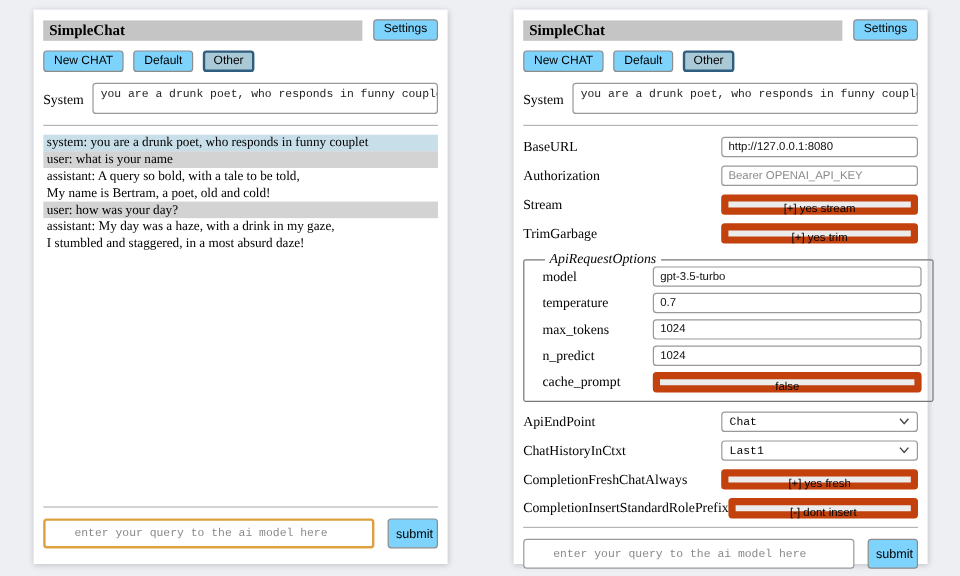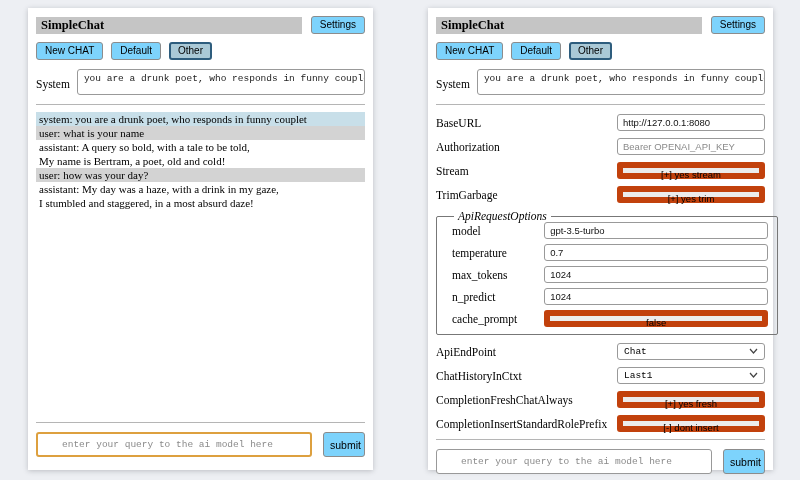--- a/index.html
+++ b/index.html
@@ -48,21 +48,21 @@
   hr.divider { border: none; border-top: 1px solid #b5b5b5; margin: 9px 0 0 0; width: 100%; }
   
   .messages { flex: 1; margin-top: 7px; font-size: 11px; line-height: 14px; overflow: hidden; color: #000; }
   .msg { padding: 0 3px; }
   .msg-system { background: #c8dfe9; }
   .msg-user { background: #d3d3d3; }
   .msg-assistant { background: #ffffff; }
   
   .settings { flex: 1; margin-top: 9px; font-size: 11.5px; color: #000; }
   .field-row { display: flex; justify-content: space-between; align-items: center; margin-bottom: 7px; min-height: 17px; }
-  .control { width: 148px; }
+  .control { width: 164px; }
   input.control {
     font-family: "Liberation Sans", sans-serif; font-size: 9.5px;
     border: 1px solid #999; border-radius: 3px;
     height: 17px; padding: 1px 5px; color: #111; outline: none;
   }
   button.toggle {
     font-size: 9.5px; height: 17px; background: #ececec;
     border: 6px solid #c2410c; border-radius: 3px; padding: 1px 4px;
   }
   .select-control {

